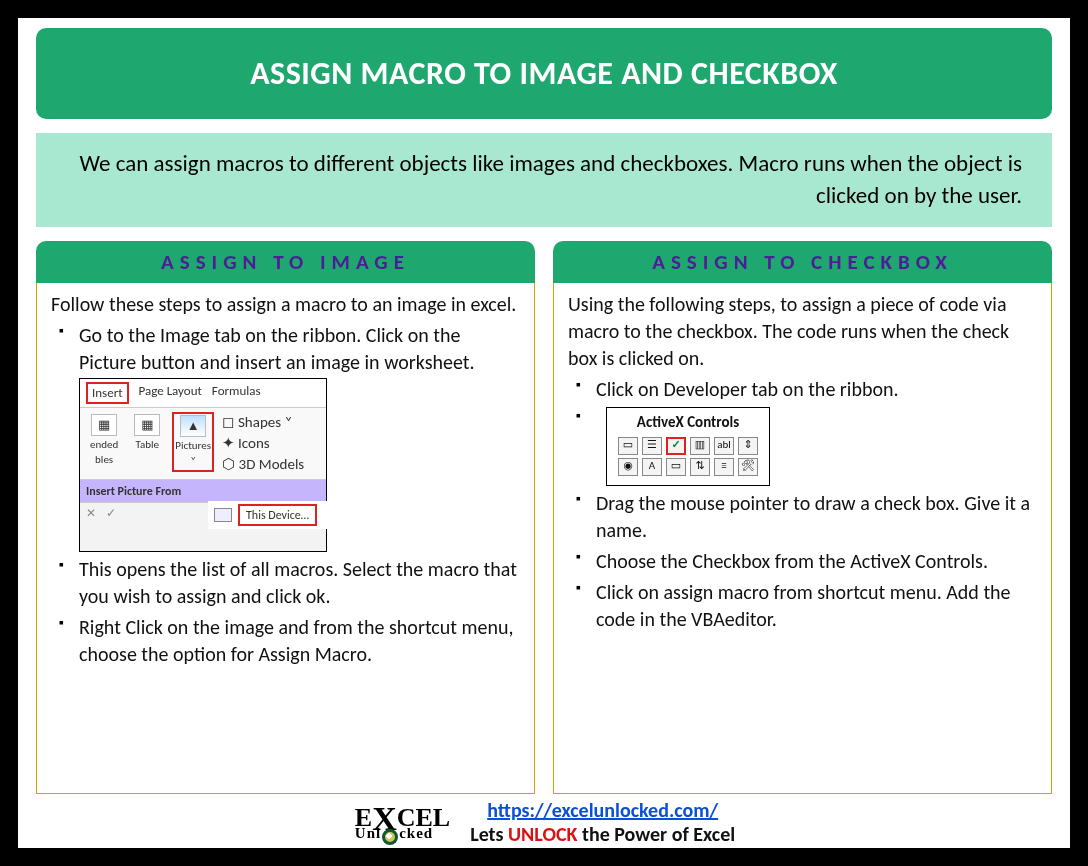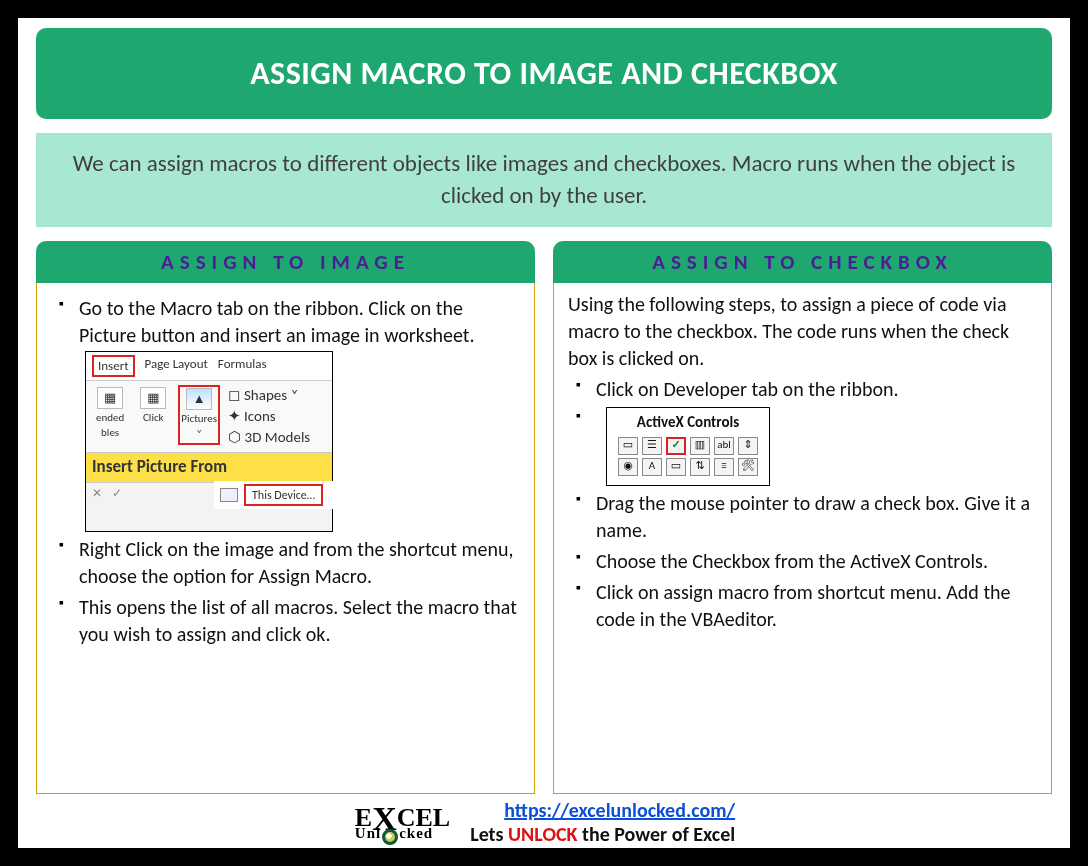--- a/index.html
+++ b/index.html
@@ -24,23 +24,23 @@
     color: #fff;
     font-weight: 700;
     font-size: 32px;
     letter-spacing: 0.5px;
     text-align: center;
     padding: 26px 10px;
     margin-bottom: 14px;
   }
   .intro {
     background: #a8e8d0;
-    color: #404040;
+    color: #000000;
     font-size: 23px;
-    text-align: center;
+    text-align: right;
     padding: 14px 30px 16px 30px;
     line-height: 1.4;
     margin-bottom: 14px;
   }
   .columns {
     display: flex;
     gap: 18px;
     flex: 1;
     min-height: 0;
   }
@@ -88,21 +88,21 @@
     color: #000;
   }
   
   .ribbon-img {
     display: inline-block;
     vertical-align: top;
     border: 1px solid #000;
     background: #f3f3f3;
     font-size: 12px;
     color: #333;
-    margin-left: 6px;
+    margin-left: 0;
     margin-top: 2px;
   }
   .ribbon-left {
     width: 248px;
   }
   .rb-tabs {
     display: flex;
     gap: 10px;
     background: #fff;
     padding: 3px 6px;
@@ -122,22 +122,22 @@
     font-size:11px; padding:2px 4px;
   }
   .rb-ico {
     width:26px; height:22px; background:#fff; border:1px solid #bbb;
     display:flex; align-items:center; justify-content:center; font-size:13px;
     margin-bottom:2px;
   }
   .hlbox { border:2px solid #d22; padding:1px; }
   .rb-side { font-size:15px; line-height:1.4; }
   .rb-sub {
-    background:#fde047; border-top:1px solid #ccc; padding:3px 6px;
-    font-size:17px; font-weight:700;
+    background:#c4b5fd; border-top:1px solid #ccc; padding:3px 6px;
+    font-size:12px; font-weight:700;
   }
   .rb-device {
     display:flex; align-items:center; gap:6px;
     padding:3px 6px; background:#fff;
   }
   .rb-device .lbl { border:2px solid #d22; padding:1px 6px; font-size:12px; }
   .rb-device .ico { width:18px;height:14px;border:1px solid #888;background:#eef;}
   .rb-foot {
     border-top:1px solid #ccc; padding:2px 6px; font-size:12px; color:#888;
     display:flex; gap:10px;
@@ -166,57 +166,58 @@
     color:#000000; font-size:26px; font-weight:700; line-height:0.85;
     position:relative; padding-left:2px;
   }
   .logo .small { font-size:15px; letter-spacing:1px; display:block; margin-top:-2px;}
   .logo .x { font-size:34px; display:inline-block; transform:translateY(4px);}
   .logo .key {
     display:inline-block; width:16px;height:16px;border:3px solid #0d5a30;
     border-radius:50%; vertical-align:middle; margin:0 1px; position:relative; top:2px;
     background:radial-gradient(circle at 40% 40%, #fff 0 30%, #cfc75a 31% 100%);
   }
-  .ftxt { text-align:right; }
+  .ftxt { text-align:center; }
   .flink { color:#0b4fd6; font-weight:700; font-size:20px; text-decoration:underline;}
   .ftag { font-size:20px; font-weight:700; color:#111; }
   .ftag .red { color:#d11; }
 </style>
 </head>
 <body>
 
 <div class="page">
 
   <div class="title-bar">ASSIGN MACRO TO IMAGE AND CHECKBOX</div>
 
   <div class="intro">We can assign macros to different objects like images and checkboxes. Macro runs when the object is clicked on by the user.</div>
 
   <div class="columns">
 
     <div class="col">
       <div class="col-head">ASSIGN TO IMAGE</div>
       <div class="col-body">
+        <div>Follow these steps to assign a macro to an image in excel.</div>
         <ul>
           <li>
-            <span>Go to the Macro tab on the ribbon. Click on the Picture button and insert an image in worksheet.</span>
+            <span>Go to the Image tab on the ribbon. Click on the Picture button and insert an image in worksheet.</span>
             <span class="ribbon-img ribbon-left">
               <div class="rb-tabs">
                 <span class="hl">Insert</span>
                 <span>Page Layout</span>
                 <span>Formulas</span>
               </div>
               <div class="rb-row">
                 <div class="rb-btn">
                   <div class="rb-ico">▦</div>
                   <span>ended</span>
                   <span>bles</span>
                 </div>
                 <div class="rb-btn">
                   <div class="rb-ico">▦</div>
-                  <span>Click</span>
+                  <span>Table</span>
                 </div>
                 <div class="rb-btn hlbox">
                   <div class="rb-ico" style="background:linear-gradient(#bde0ff,#fff);">▲</div>
                   <span>Pictures</span>
                   <span>˅</span>
                 </div>
                 <div class="rb-side">
                   <div><span>◻</span> <span>Shapes ˅</span></div>
                   <div><span>✦</span> <span>Icons</span></div>
                   <div><span>⬡</span> <span>3D Models</span></div>
@@ -227,22 +228,22 @@
                 <span>✕</span>
                 <span>✓</span>
                 <span style="flex:1"></span>
               </div>
               <div class="rb-device" style="position:relative; top:-22px; left:128px; width:130px; background:#fff;">
                 <span class="ico"></span>
                 <span class="lbl">This Device…</span>
               </div>
             </span>
           </li>
+          <li>This opens the list of all macros. Select the macro that you wish to assign and click ok.</li>
           <li>Right Click on the image and from the shortcut menu, choose the option for Assign Macro.</li>
-          <li>This opens the list of all macros. Select the macro that you wish to assign and click ok.</li>
         </ul>
       </div>
     </div>
 
     <div class="col">
       <div class="col-head">ASSIGN TO CHECKBOX</div>
       <div class="col-body">
         <div>Using the following steps, to assign a piece of code via macro to the checkbox. The code runs when the check box is clicked on.</div>
         <ul>
           <li>Click on Developer tab on the ribbon.</li>

